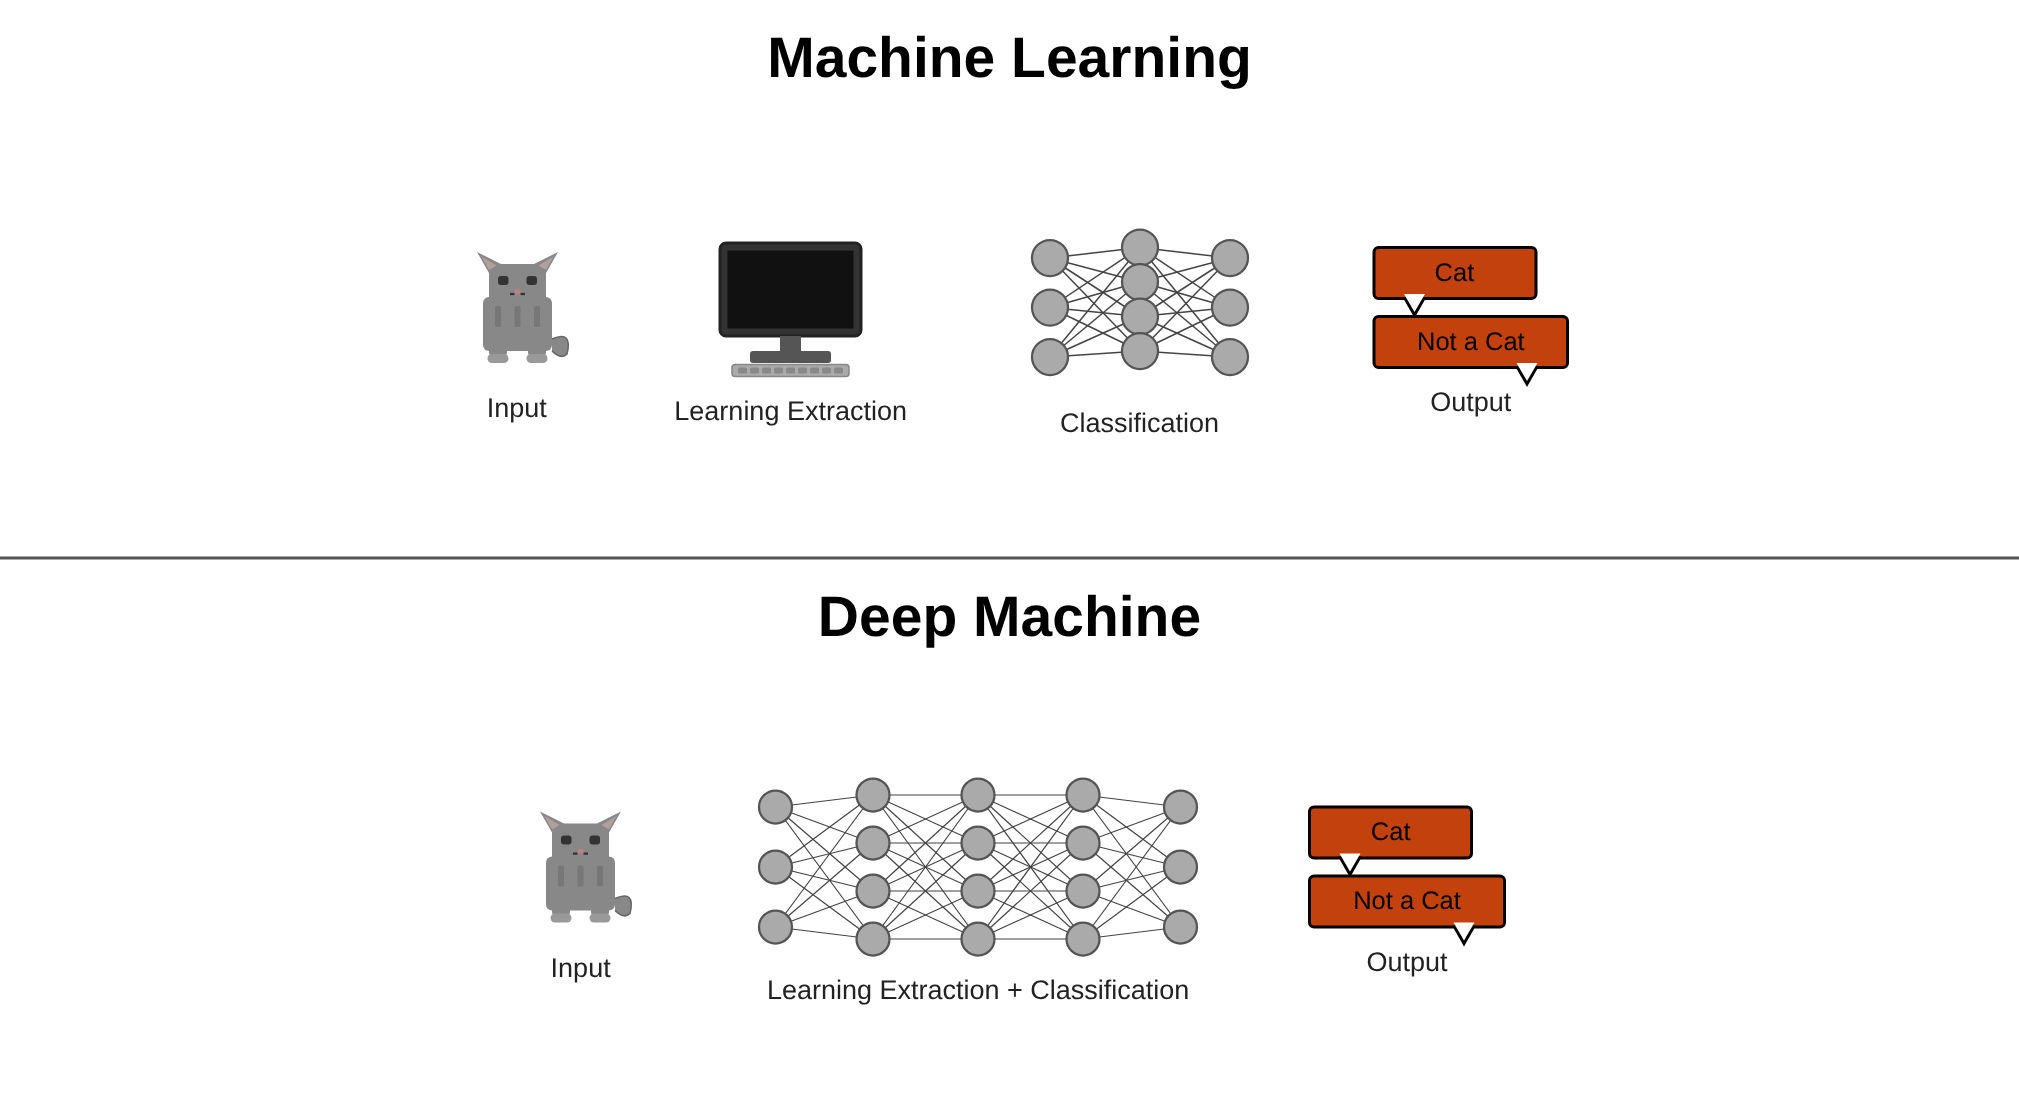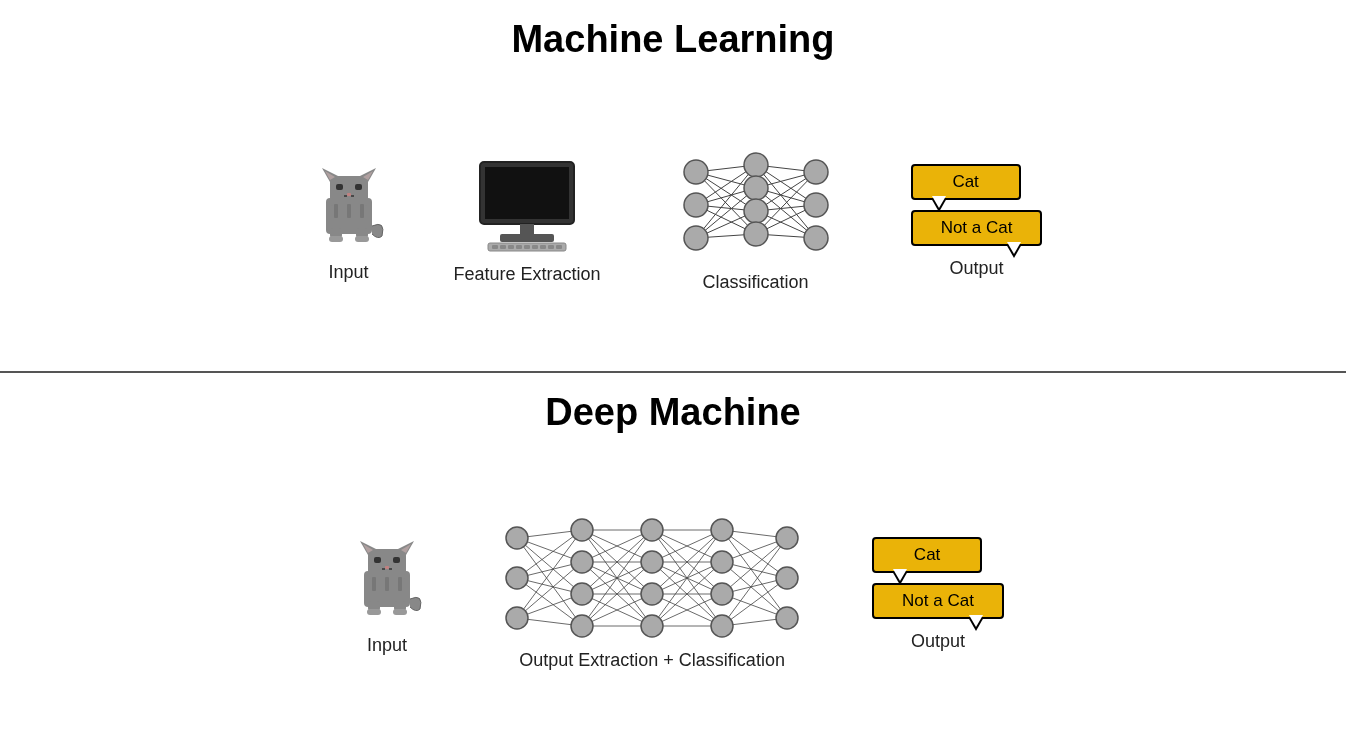--- a/index.html
+++ b/index.html
@@ -59,21 +59,21 @@
     
     .speech-bubbles {
       display: flex;
       flex-direction: column;
       gap: 10px;
       align-items: flex-start;
     }
 
     .speech-bubble {
       position: relative;
-      background: #eab308;
+      background: #c2410c;
       border: 2.5px solid #000;
       border-radius: 4px;
       padding: 6px 28px;
       font-size: 17px;
       font-weight: 500;
       color: #000;
       min-width: 110px;
       text-align: center;
     }
 
@@ -188,21 +188,21 @@
         <rect x="20" y="88" width="6" height="4" fill="#888" rx="1"></rect>
         <rect x="28" y="88" width="6" height="4" fill="#888" rx="1"></rect>
         <rect x="36" y="88" width="6" height="4" fill="#888" rx="1"></rect>
         <rect x="44" y="88" width="6" height="4" fill="#888" rx="1"></rect>
         <rect x="52" y="88" width="6" height="4" fill="#888" rx="1"></rect>
         <rect x="60" y="88" width="6" height="4" fill="#888" rx="1"></rect>
         <rect x="68" y="88" width="6" height="4" fill="#888" rx="1"></rect>
         <rect x="76" y="88" width="6" height="4" fill="#888" rx="1"></rect>
         <rect x="84" y="88" width="6" height="4" fill="#888" rx="1"></rect>
       </svg>
-      <span class="diagram-label">Feature Extraction</span>
+      <span class="diagram-label">Learning Extraction</span>
     </div>
 
     <div class="diagram-item">
       <svg width="190" height="110" viewBox="0 0 190 110">
 
         <line x1="35" y1="22" x2="95" y2="15" stroke="#444" stroke-width="1"></line>
         <line x1="35" y1="22" x2="95" y2="38" stroke="#444" stroke-width="1"></line>
         <line x1="35" y1="22" x2="95" y2="61" stroke="#444" stroke-width="1"></line>
         <line x1="35" y1="22" x2="95" y2="84" stroke="#444" stroke-width="1"></line>
         <line x1="35" y1="55" x2="95" y2="15" stroke="#444" stroke-width="1"></line>
@@ -364,21 +364,21 @@
 
         <circle cx="230" cy="12" r="11" fill="#aaa" stroke="#555" stroke-width="1.5"></circle>
         <circle cx="230" cy="44" r="11" fill="#aaa" stroke="#555" stroke-width="1.5"></circle>
         <circle cx="230" cy="76" r="11" fill="#aaa" stroke="#555" stroke-width="1.5"></circle>
         <circle cx="230" cy="108" r="11" fill="#aaa" stroke="#555" stroke-width="1.5"></circle>
 
         <circle cx="295" cy="20" r="11" fill="#aaa" stroke="#555" stroke-width="1.5"></circle>
         <circle cx="295" cy="60" r="11" fill="#aaa" stroke="#555" stroke-width="1.5"></circle>
         <circle cx="295" cy="100" r="11" fill="#aaa" stroke="#555" stroke-width="1.5"></circle>
       </svg>
-      <span class="diagram-label">Output Extraction + Classification</span>
+      <span class="diagram-label">Learning Extraction + Classification</span>
     </div>
 
     <div class="diagram-item">
       <div class="speech-bubbles">
         <div class="speech-bubble top">Cat</div>
         <div class="speech-bubble bottom">Not a Cat</div>
       </div>
       <span class="diagram-label">Output</span>
     </div>
 

